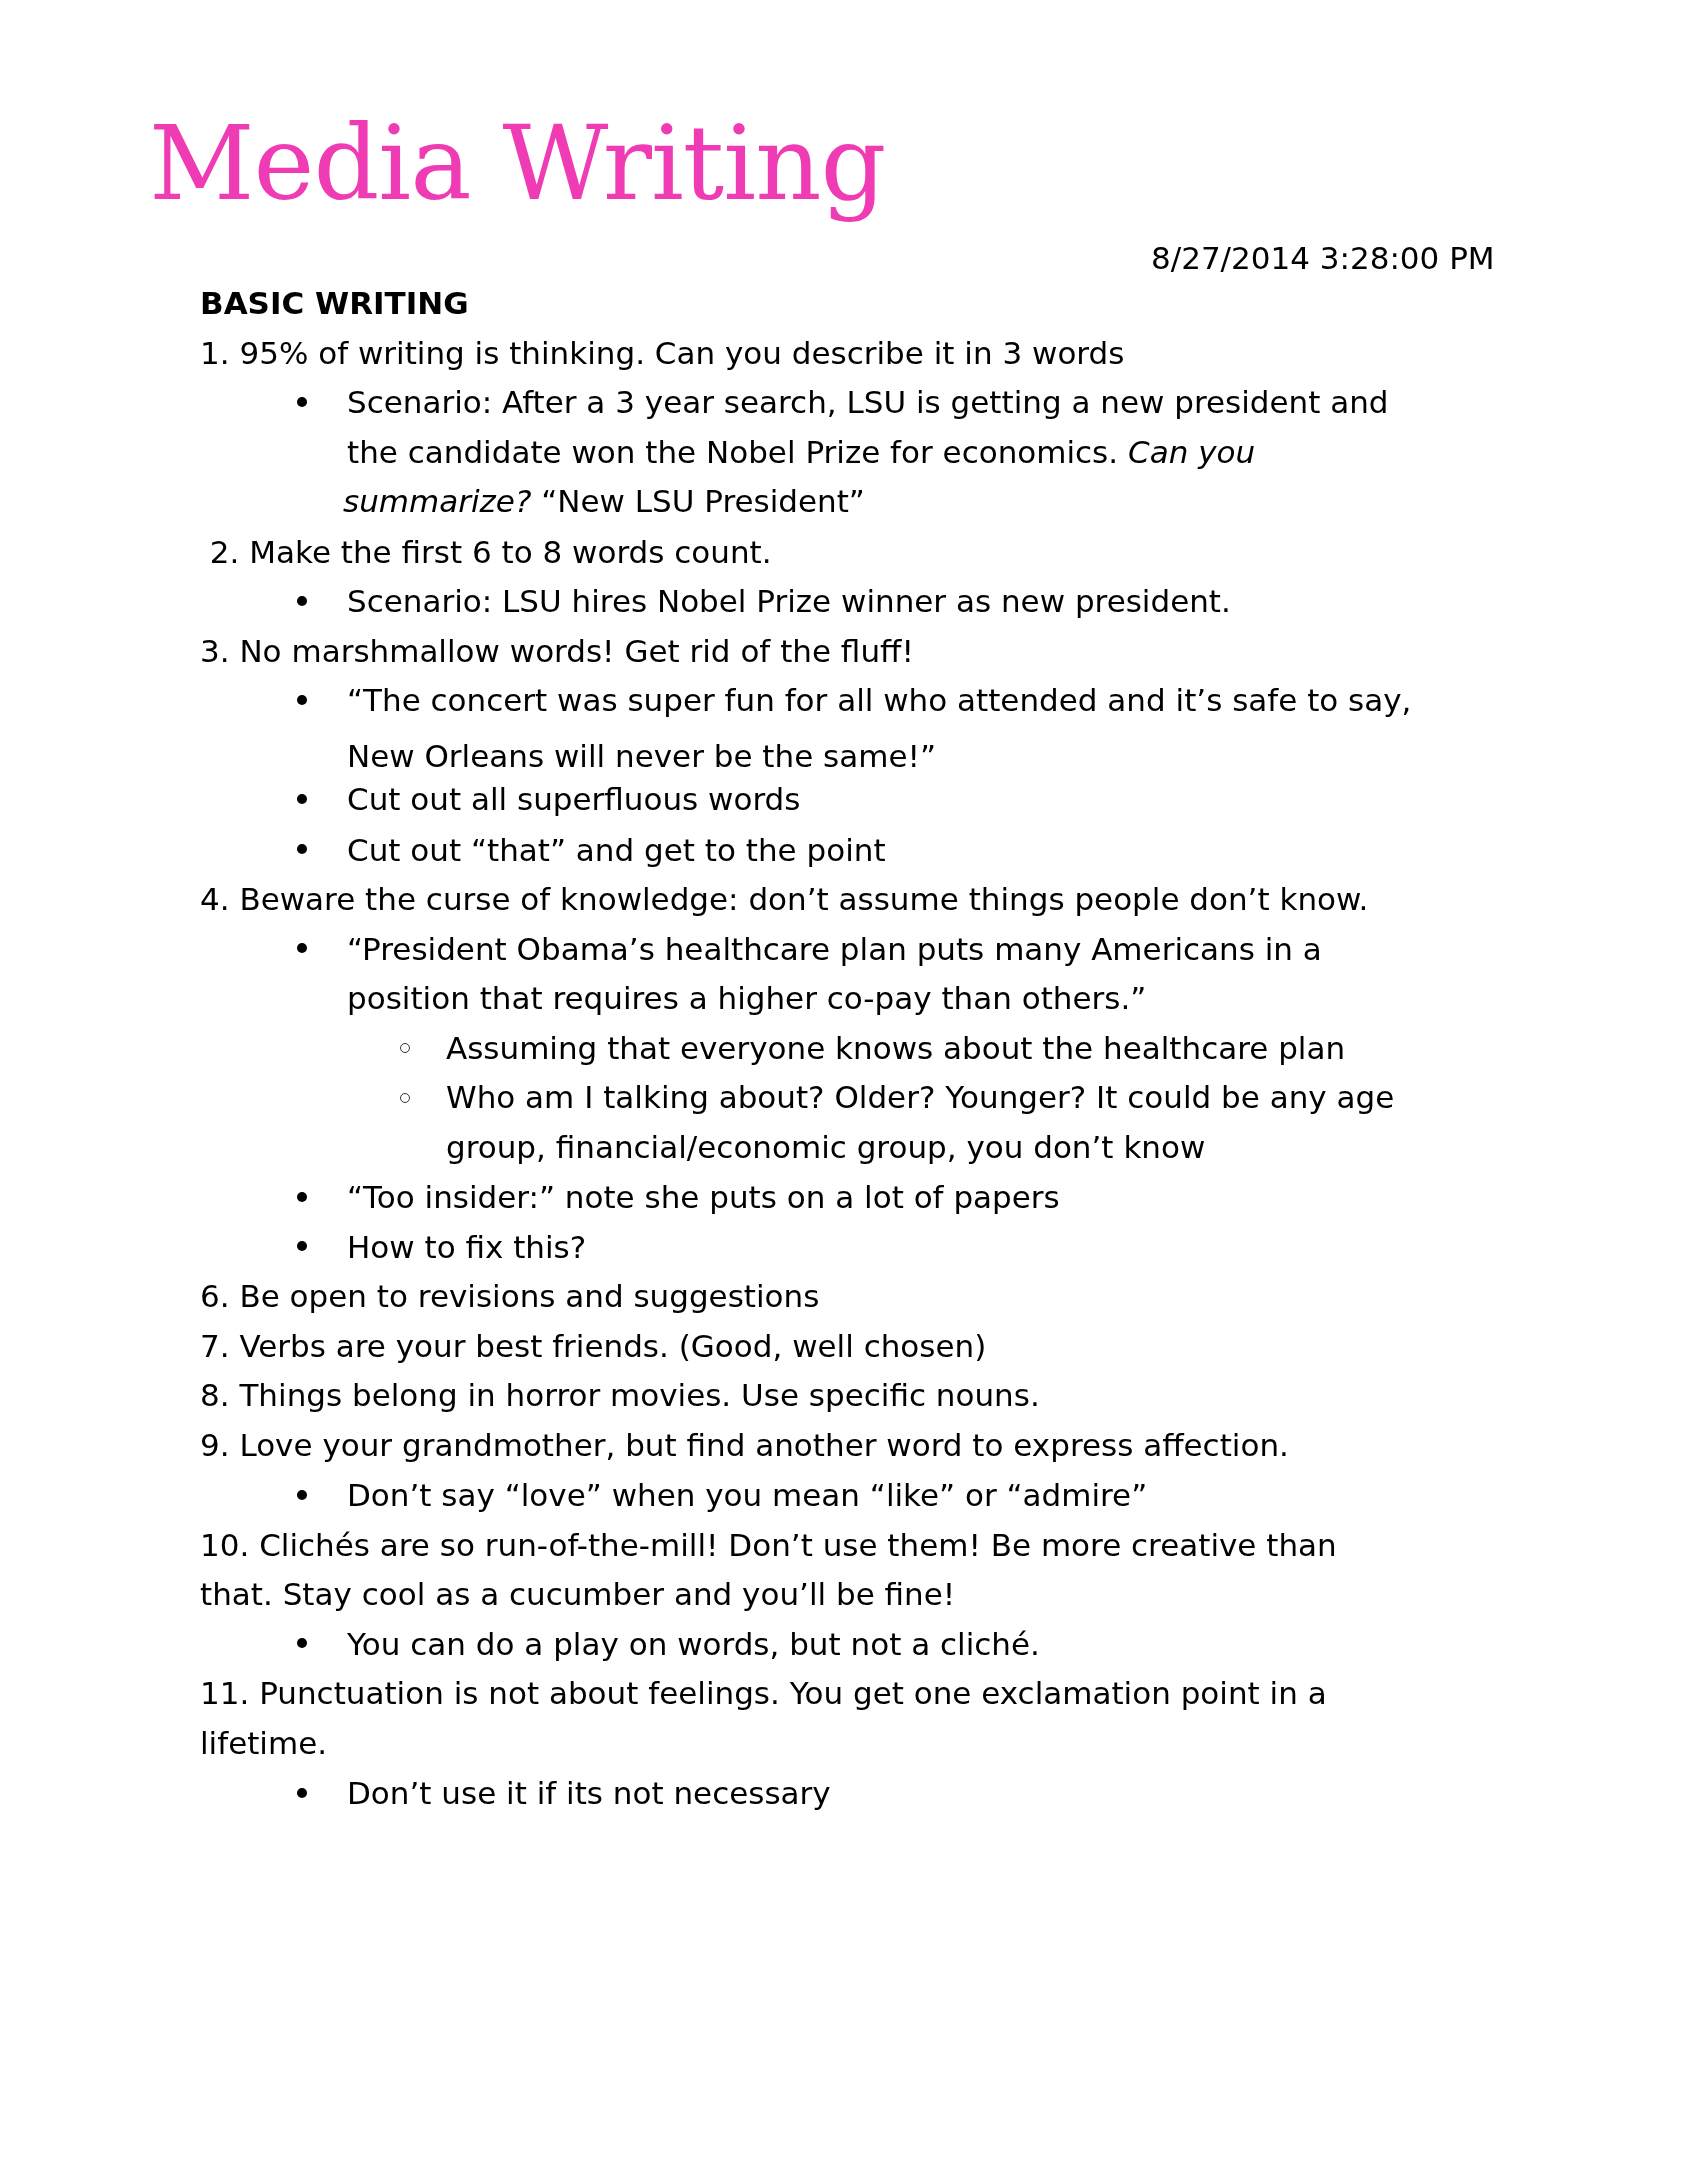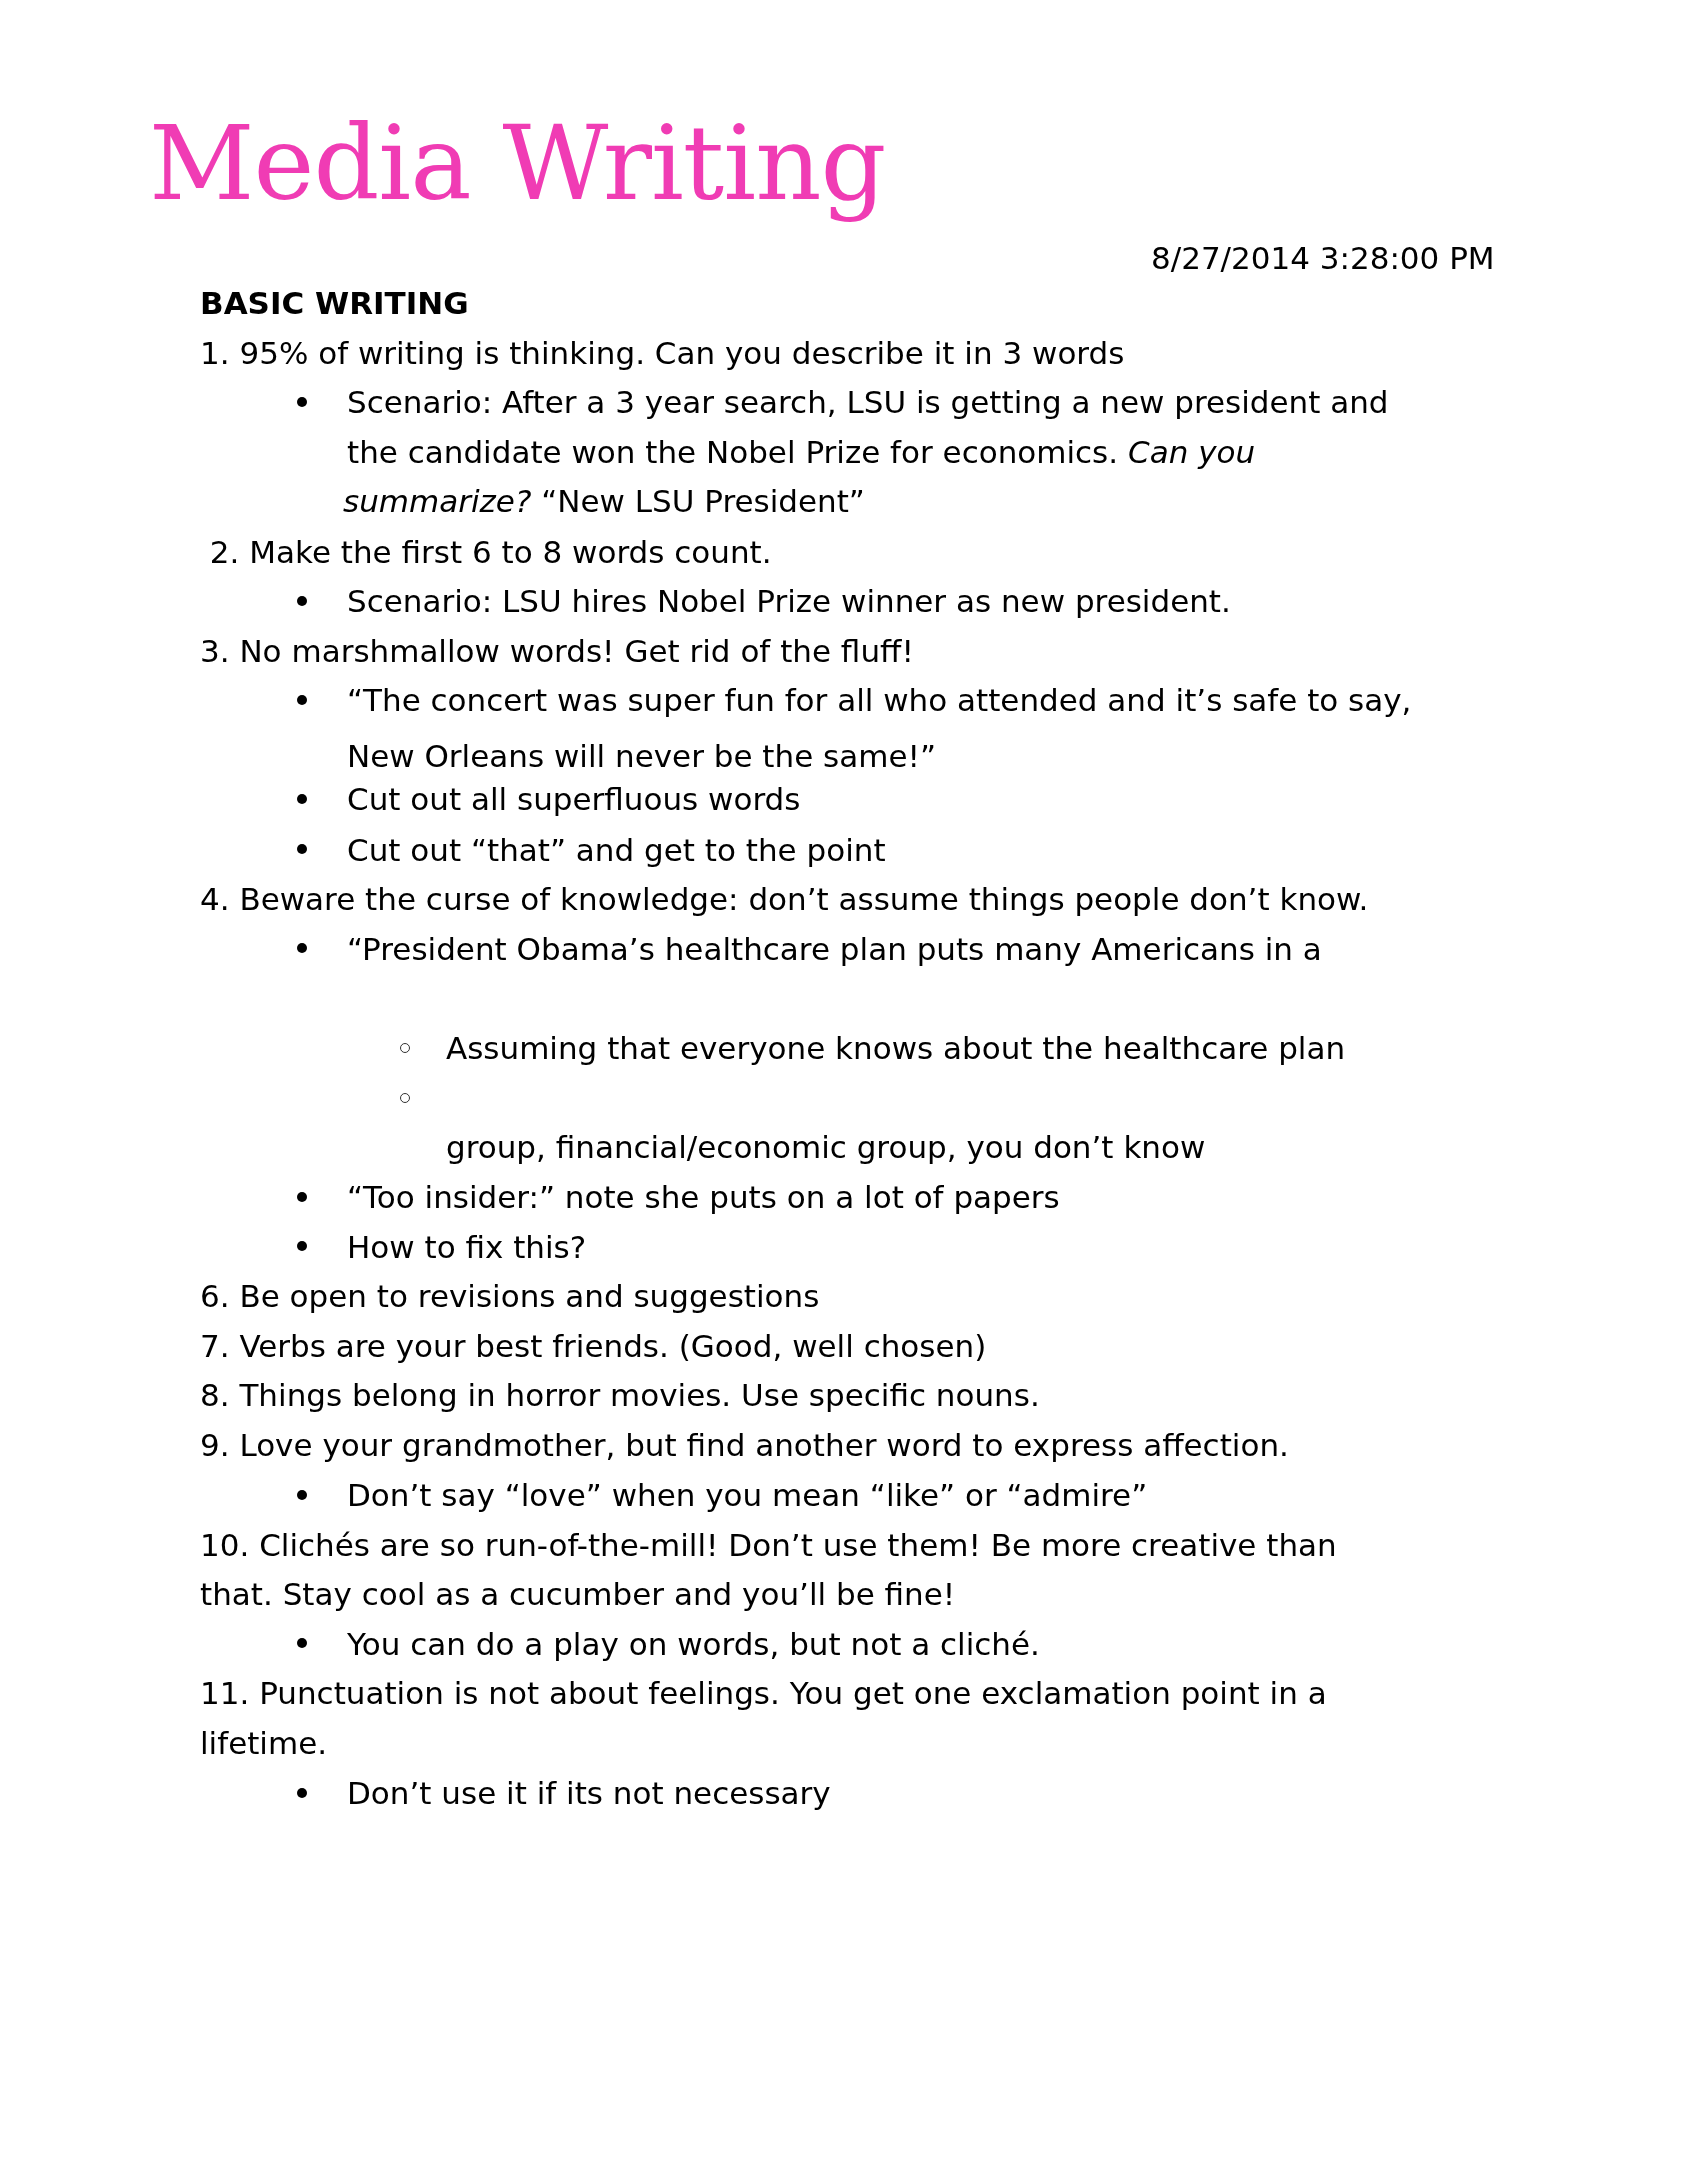--- a/index.html
+++ b/index.html
@@ -54,23 +54,25 @@
   <div class="line" style="left:347px;top:680px;text-align:center;">“The concert was super fun for all who attended and it’s safe to say,</div>
   <div class="line" style="left:347px;top:730px;margin-top:6px;">New Orleans will never be the same!”</div>
   <span class="bullet" style="left:297px;top:794px;"></span>
   <div class="line" style="left:347px;top:779px;">Cut out all superfluous words</div>
   <span class="bullet" style="left:297px;top:844px;"></span>
   <div class="line" style="left:347px;top:830px;">Cut out “that” and get to the point</div>
 
   <div class="line" style="left:200px;top:879px;">4. Beware the curse of knowledge: don’t assume things people don’t know.</div>
   <span class="bullet" style="left:297px;top:943px;"></span>
   <div class="line" style="left:347px;top:929px;">“President Obama’s healthcare plan puts many Americans in a</div>
+  <div class="line" style="left:347px;top:978px;">position that requires a higher co-pay than others.”</div>
   <span class="circle" style="left:400px;top:1043px;"></span>
   <div class="line" style="left:446px;top:1028px;">Assuming that everyone knows about the healthcare plan</div>
   <span class="circle" style="left:400px;top:1093px;"></span>
+  <div class="line" style="left:446px;top:1077px;">Who am I talking about? Older? Younger? It could be any age</div>
   <div class="line" style="left:446px;top:1127px;">group, financial/economic group, you don’t know</div>
   <span class="bullet" style="left:297px;top:1192px;"></span>
   <div class="line" style="left:347px;top:1177px;">“Too insider:” note she puts on a lot of papers</div>
   <span class="bullet" style="left:297px;top:1241px;"></span>
   <div class="line" style="left:347px;top:1227px;">How to fix this?</div>
 
   <div class="line" style="left:200px;top:1276px;">6. Be open to revisions and suggestions</div>
   <div class="line" style="left:200px;top:1326px;">7. Verbs are your best friends. (Good, well chosen)</div>
   <div class="line" style="left:200px;top:1375px;">8. Things belong in horror movies. Use specific nouns.</div>
   <div class="line" style="left:200px;top:1425px;">9. Love your grandmother, but find another word to express affection.</div>

